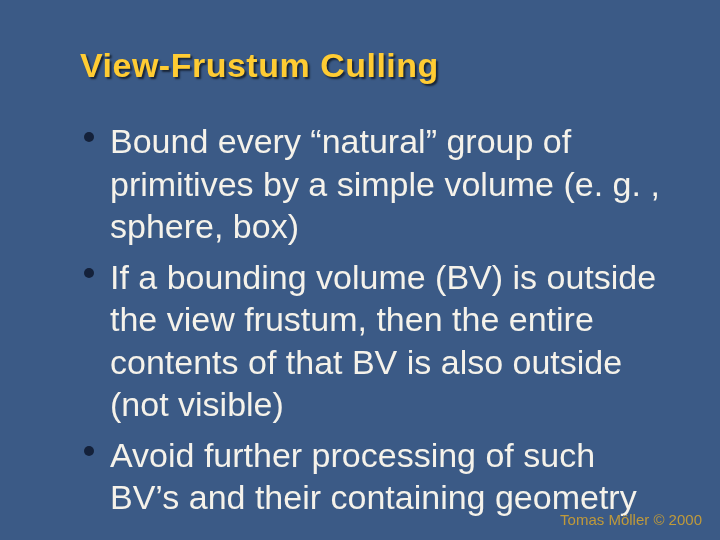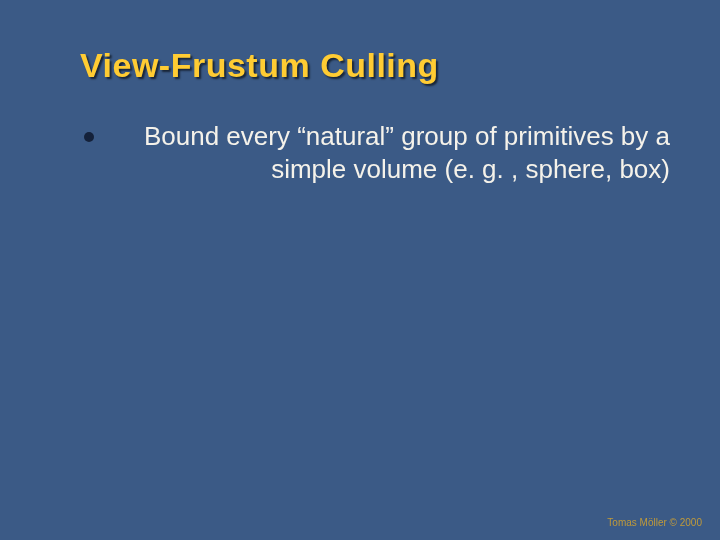--- a/index.html
+++ b/index.html
@@ -39,54 +39,55 @@
   }
   ul.bullets {
     list-style: none;
     margin: 0;
     padding: 0;
   }
   ul.bullets > li {
     position: relative;
     padding-left: 30px;
     color: #f5f2ea;
-    font-size: 26px;
+    font-size: 34px;
     line-height: 1.25;
     margin-bottom: 8px;
-    text-align: right;
   }
   ul.bullets > li::before {
     content: "";
     position: absolute;
     left: 4px;
     top: 12px;
     width: 10px;
     height: 10px;
     background: #14213a;
     border-radius: 50%;
   }
   .footer {
     position: absolute;
     bottom: 12px;
     right: 18px;
     color: #c09a3a;
-    font-size: 10px;
+    font-size: 15px;
     font-family: Arial, sans-serif;
   }
 </style>
 </head>
 <body>
 
 <div class="slide">
 
   <div class="title-wrap">
     <div class="title">View-Frustum Culling</div>
   </div>
 
   <div class="body">
     <ul class="bullets">
       <li>Bound every “natural” group of primitives by a simple volume (e. g. , sphere, box)</li>
+      <li>If a bounding volume (BV) is outside the view frustum, then the entire contents of that BV is also outside (not visible)</li>
+      <li>Avoid further processing of such BV’s and their containing geometry</li>
     </ul>
   </div>
 
   <div class="footer">Tomas Möller © 2000</div>
 
 </div>
 
 </body></html>

